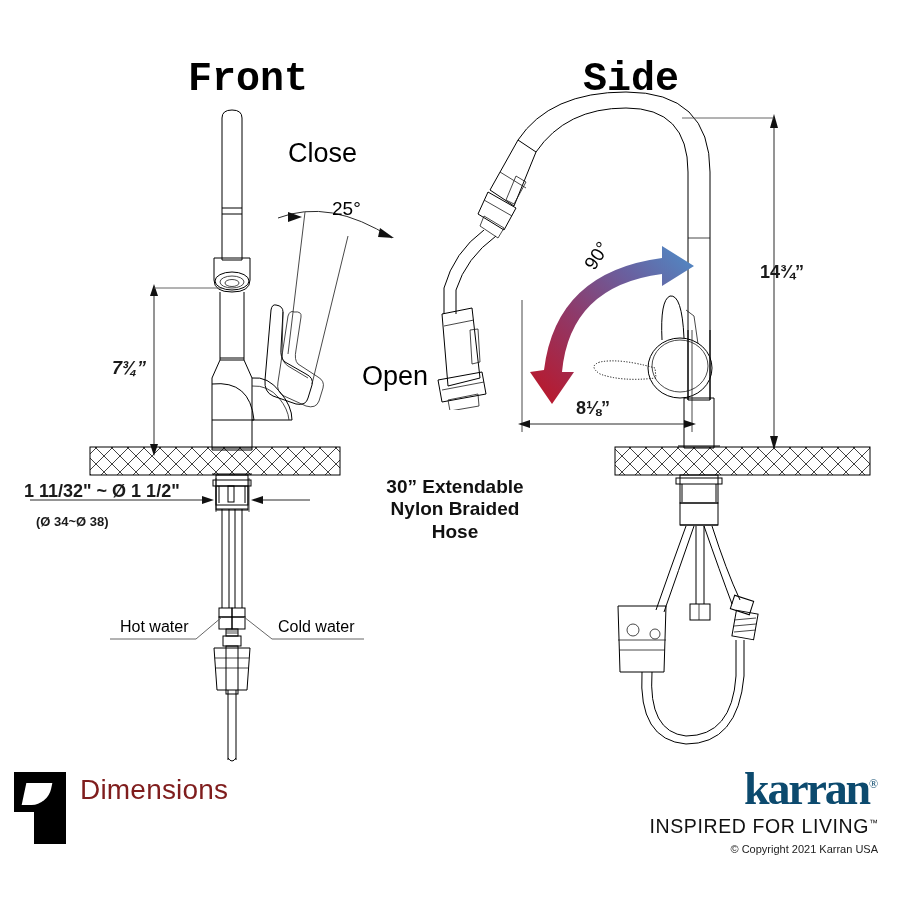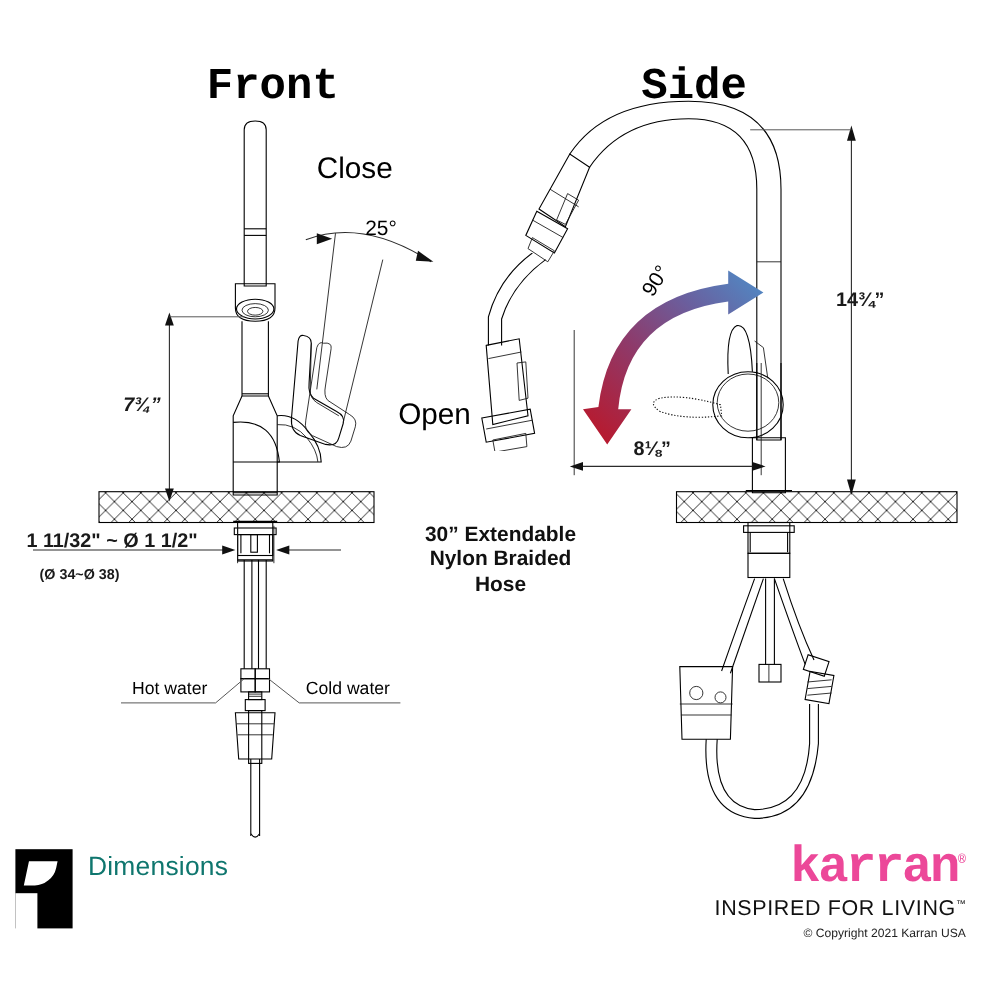--- a/index.html
+++ b/index.html
@@ -72,39 +72,39 @@
     font-size: 19px;
     font-weight: 700;
     color: #111;
     text-align: center;
     line-height: 1.18;
   }
 
   
   .footer-title {
     font-family: "Liberation Sans", sans-serif;
-    font-size: 24px;
-    font-weight: 400;
-    color: #0f766e;
+    font-size: 28px;
+    font-weight: 400;
+    color: #7f1d1d;
     letter-spacing: 0.2px;
     white-space: nowrap;
   }
   .footer-sub {
     font-family: "Liberation Sans", sans-serif;
     font-size: 17px;
     font-weight: 400;
     color: #666;
     white-space: nowrap;
   }
   .brand-word {
-    font-family: Liberation Mono, monospace;
+    font-family: Liberation Serif, serif;
     font-size: 46px;
     font-weight: 700;
     letter-spacing: -2.2px;
-    color: #ec4899;
+    color: #0c4a6e;
     line-height: 1;
     white-space: nowrap;
   }
   .brand-reg {
     font-size: 12px;
     vertical-align: super;
     font-weight: 400;
     letter-spacing: 0;
   }
   .brand-tag {

